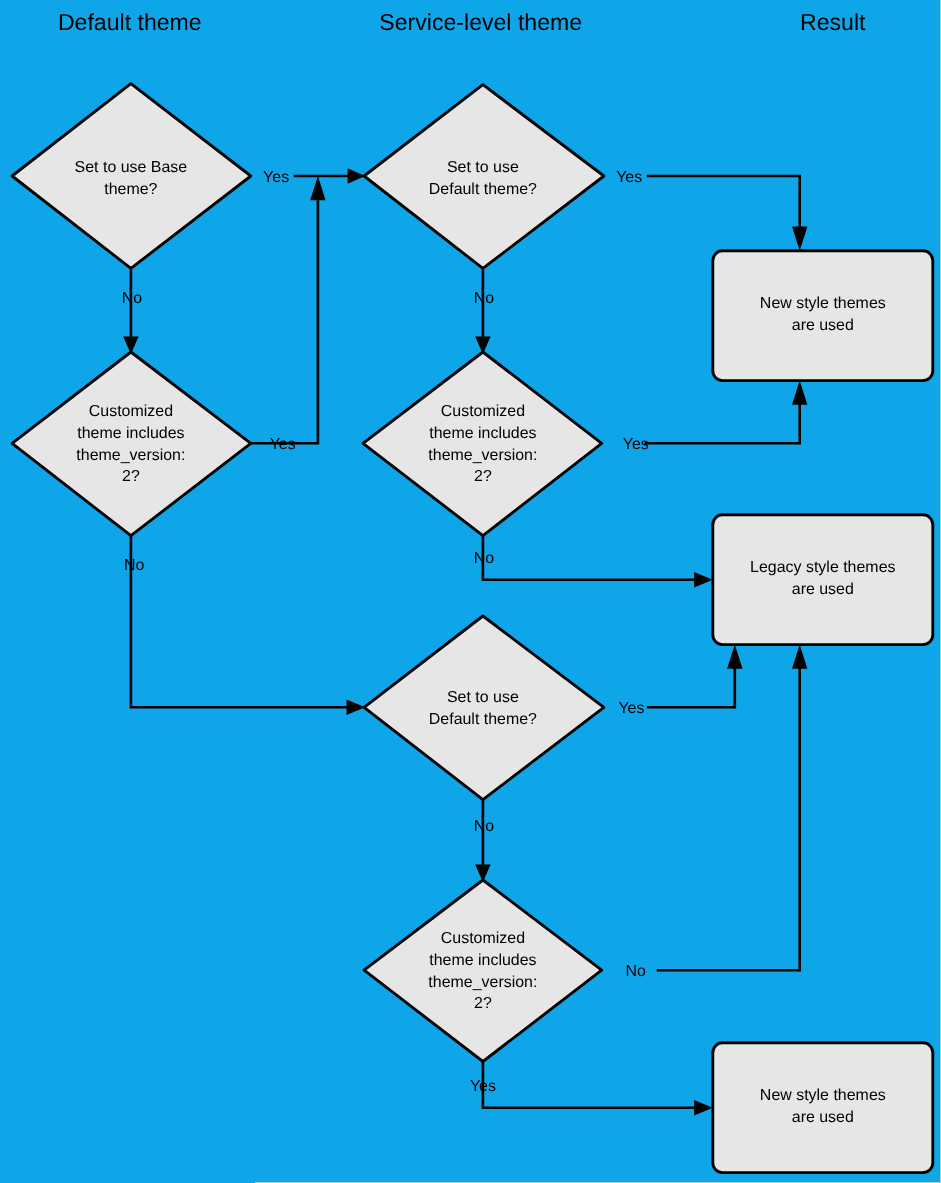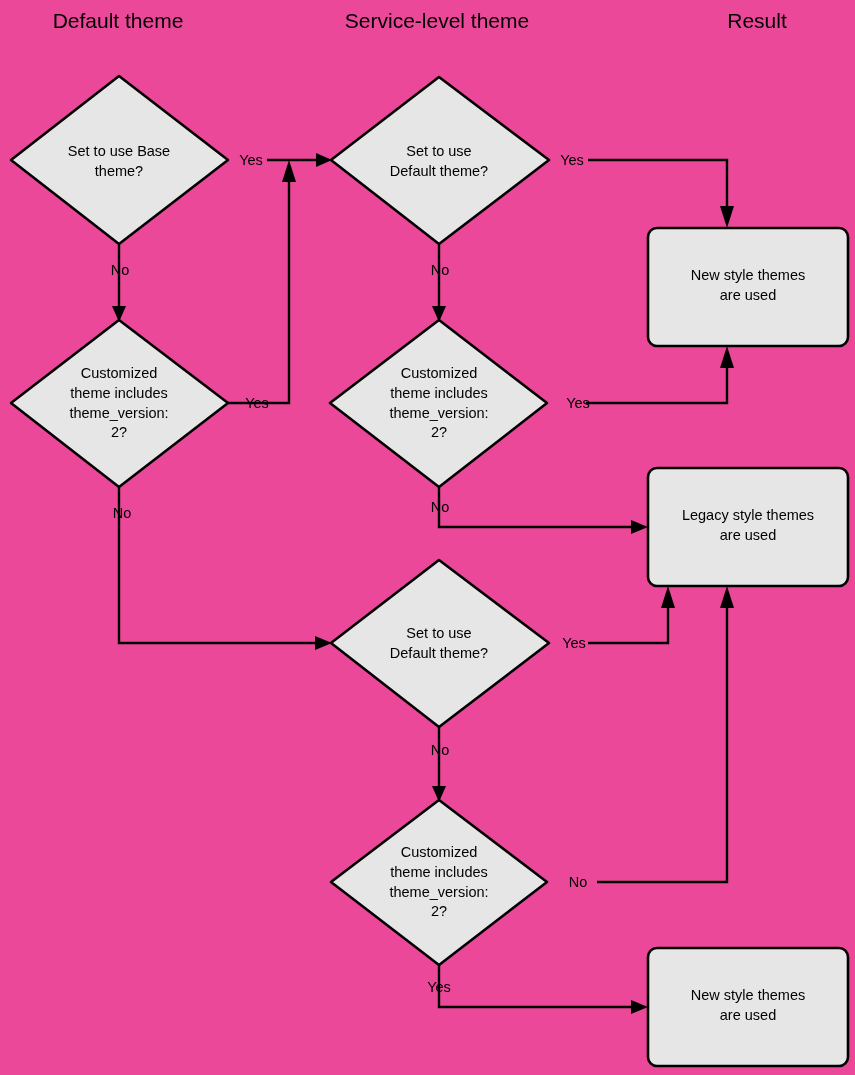--- a/index.html
+++ b/index.html
@@ -4,21 +4,21 @@
 <style>
   html, body {
     margin: 0;
     padding: 0;
     background: #ffffff;
   }
   #page {
     position: relative;
     width: 855px;
     height: 1075px;
-    background: #ec4899;
+    background: #0ea5e9;
     font-family: "Liberation Sans", sans-serif;
     overflow: hidden;
   }
   svg.flow {
     position: absolute;
     left: 0;
     top: 0;
     width: 855px;
     height: 1075px;
   }

